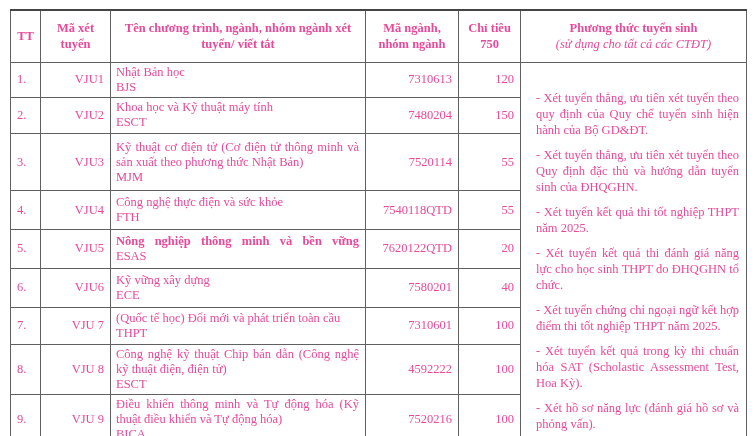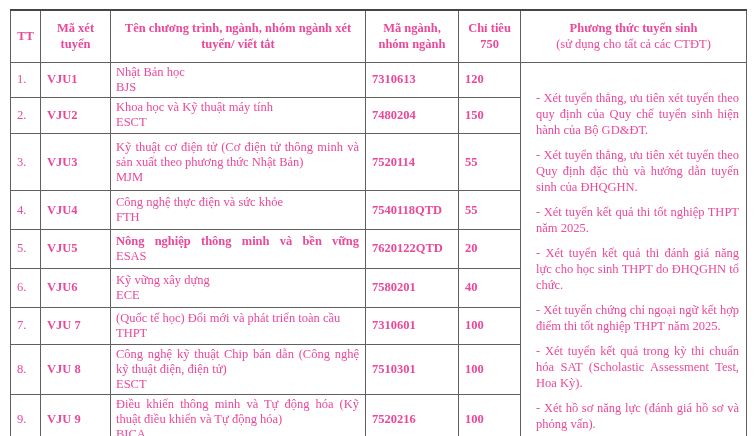--- a/index.html
+++ b/index.html
@@ -35,28 +35,28 @@
   }
   .admissions th {
     font-weight: bold;
     text-align: center;
     line-height: 16px;
     padding: 2px 4px;
   }
   .th-sub {
     display: block;
     font-weight: normal;
+    font-style: italic;
   }
   td.tt-cell {
     text-align: left;
     padding-left: 6px;
   }
   td.code-cell, td.major-cell, td.quota-cell {
-    text-align: left;
-    font-weight: bold;
+    text-align: right;
   }
   td.name-cell {
     padding: 2px 6px 2px 5px;
     margin-top: 37px;
   }
   .prog-name {
     text-align: justify;
   }
   .prog-name.stretch {
     text-align-last: justify;
@@ -187,21 +187,21 @@
       <td class="quota-cell">100</td>
     </tr>
 
     <tr style="height:47px">
       <td class="tt-cell">8.</td>
       <td class="code-cell">VJU 8</td>
       <td class="name-cell">
         <div class="prog-name">Công nghệ kỹ thuật Chip bán dẫn (Công nghệ kỹ thuật điện, điện tử)</div>
         <div class="prog-abbr">ESCT</div>
       </td>
-      <td class="major-cell">7510301</td>
+      <td class="major-cell">4592222</td>
       <td class="quota-cell">100</td>
     </tr>
 
     <tr style="height:40px">
       <td class="tt-cell">9.</td>
       <td class="code-cell">VJU 9</td>
       <td class="name-cell">
         <div class="prog-name">Điều khiển thông minh và Tự động hóa (Kỹ thuật điều khiển và Tự động hóa)</div>
         <div class="prog-abbr">BICA</div>
       </td>

